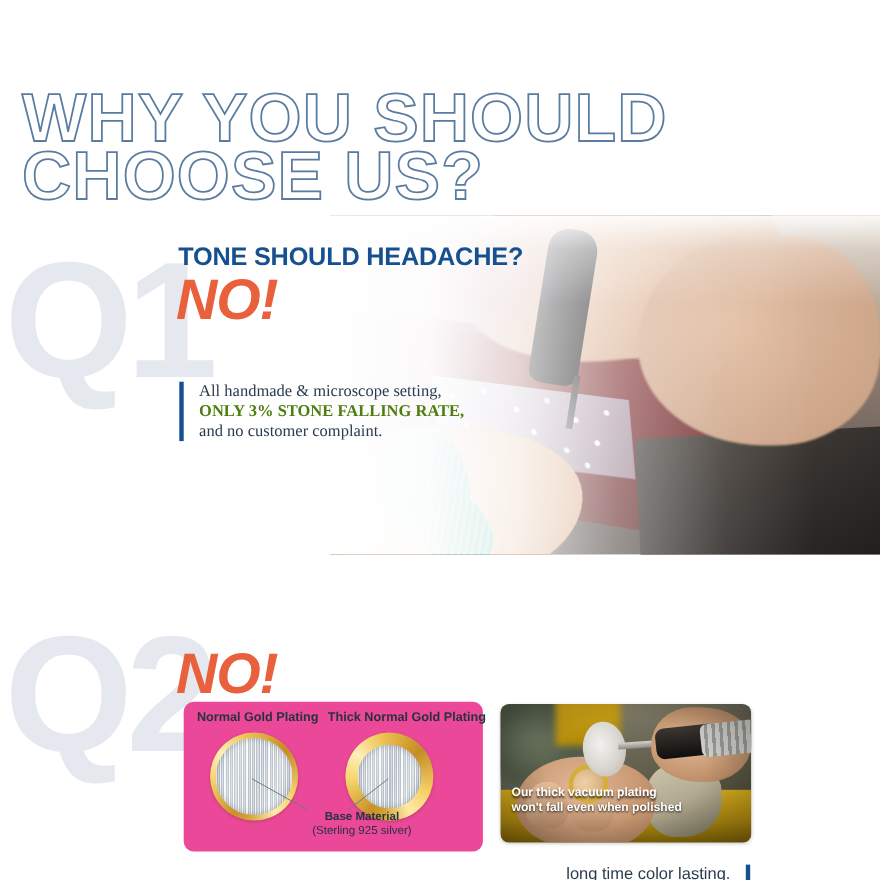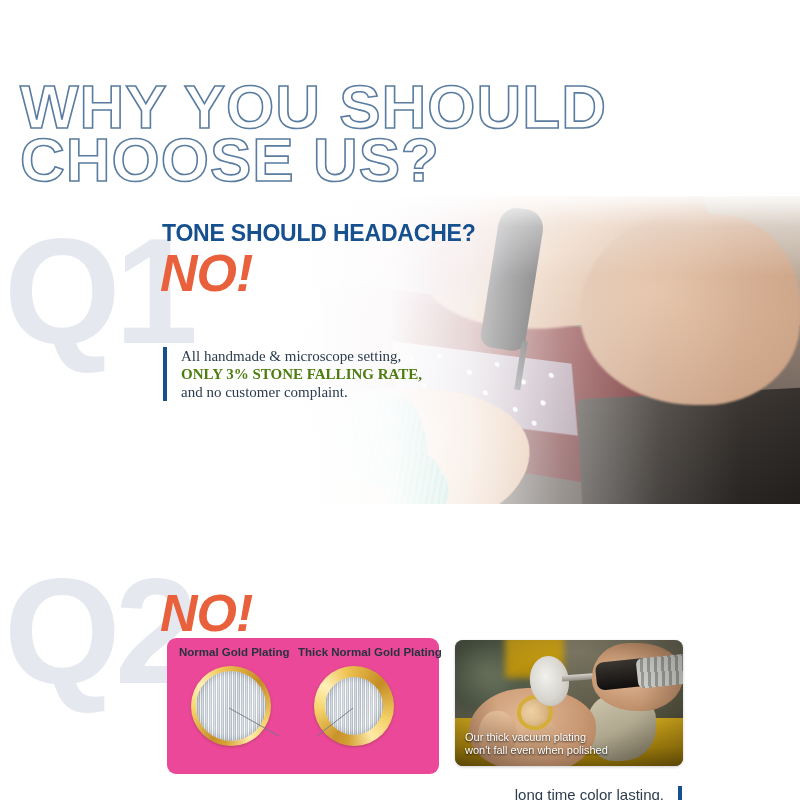--- a/index.html
+++ b/index.html
@@ -381,25 +381,25 @@
     background: linear-gradient(160deg, #cfc7ad 0%, #aea68c 55%, #877f68 100%);
     border-radius: 36% 42% 50% 40% / 44% 36% 50% 44%;
   }
   #photo2 .vignette {
     position: absolute; inset: 0;
     background: radial-gradient(ellipse at 50% 45%, rgba(0,0,0,0) 45%, rgba(0,0,0,.35) 100%);
   }
   #photo2-caption {
     position: absolute;
     left: 10px;
-    bottom: 9px;
+    bottom: 25px;
     font-family: "Liberation Sans", sans-serif;
     font-size: 11px;
     line-height: 13px;
-    font-weight: 400;
+    font-weight: 700;
     color: #ffffff;
     text-shadow: 0 1px 2px rgba(0,0,0,.85);
     white-space: nowrap;
   }
 
   
   #bottom-statement {
     position: absolute;
     right: 110px;
     top: 738px;
@@ -478,20 +478,24 @@
     <div class="coin" id="coin-thick">
       <div class="ring"></div>
       <div class="core"></div>
     </div>
 
     <svg class="leader" style="left:0;top:0;width:272px;height:136px;" viewBox="0 0 272 136" xmlns="http://www.w3.org/2000/svg">
       <line x1="62" y1="70" x2="112" y2="98" stroke="#6b7a88" stroke-width="0.9"></line>
       <line x1="186" y1="70" x2="150" y2="98" stroke="#6b7a88" stroke-width="0.9"></line>
     </svg>
 
+    <div id="base-caption">
+      <div>Base Material</div>
+      <div class="sub">(Sterling 925 silver)</div>
+    </div>
   </div>
 
   <div id="photo2">
     <div class="bg"></div>
     <div class="blur-left"></div>
     <div class="yellow-band2"></div>
     <div class="yellow-band"></div>
     <div class="stone"></div>
     <div class="hand"></div>
     <div class="finger-a"></div>

